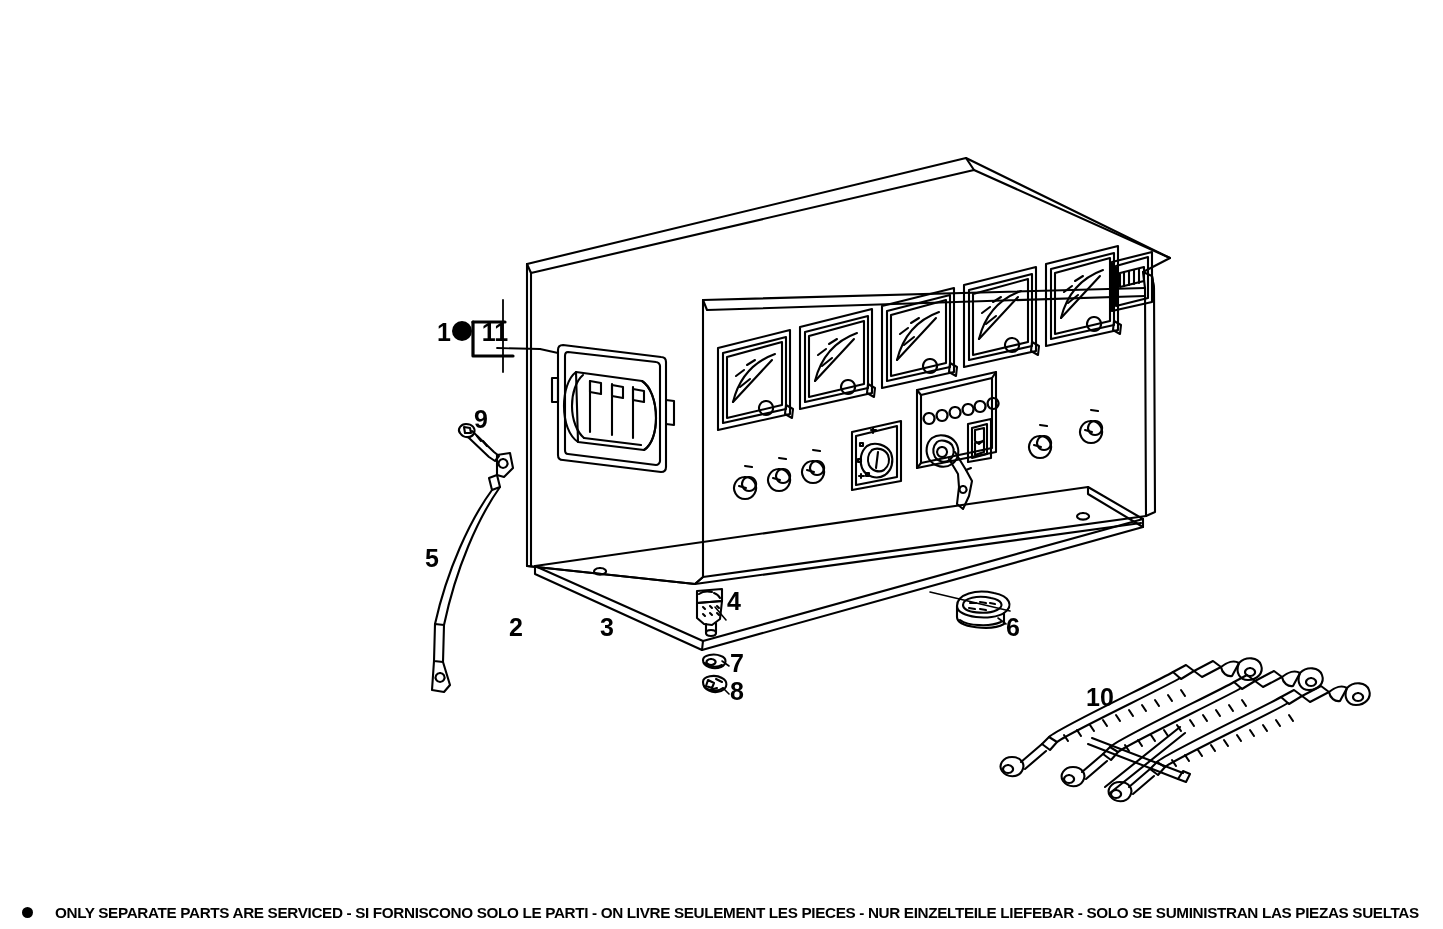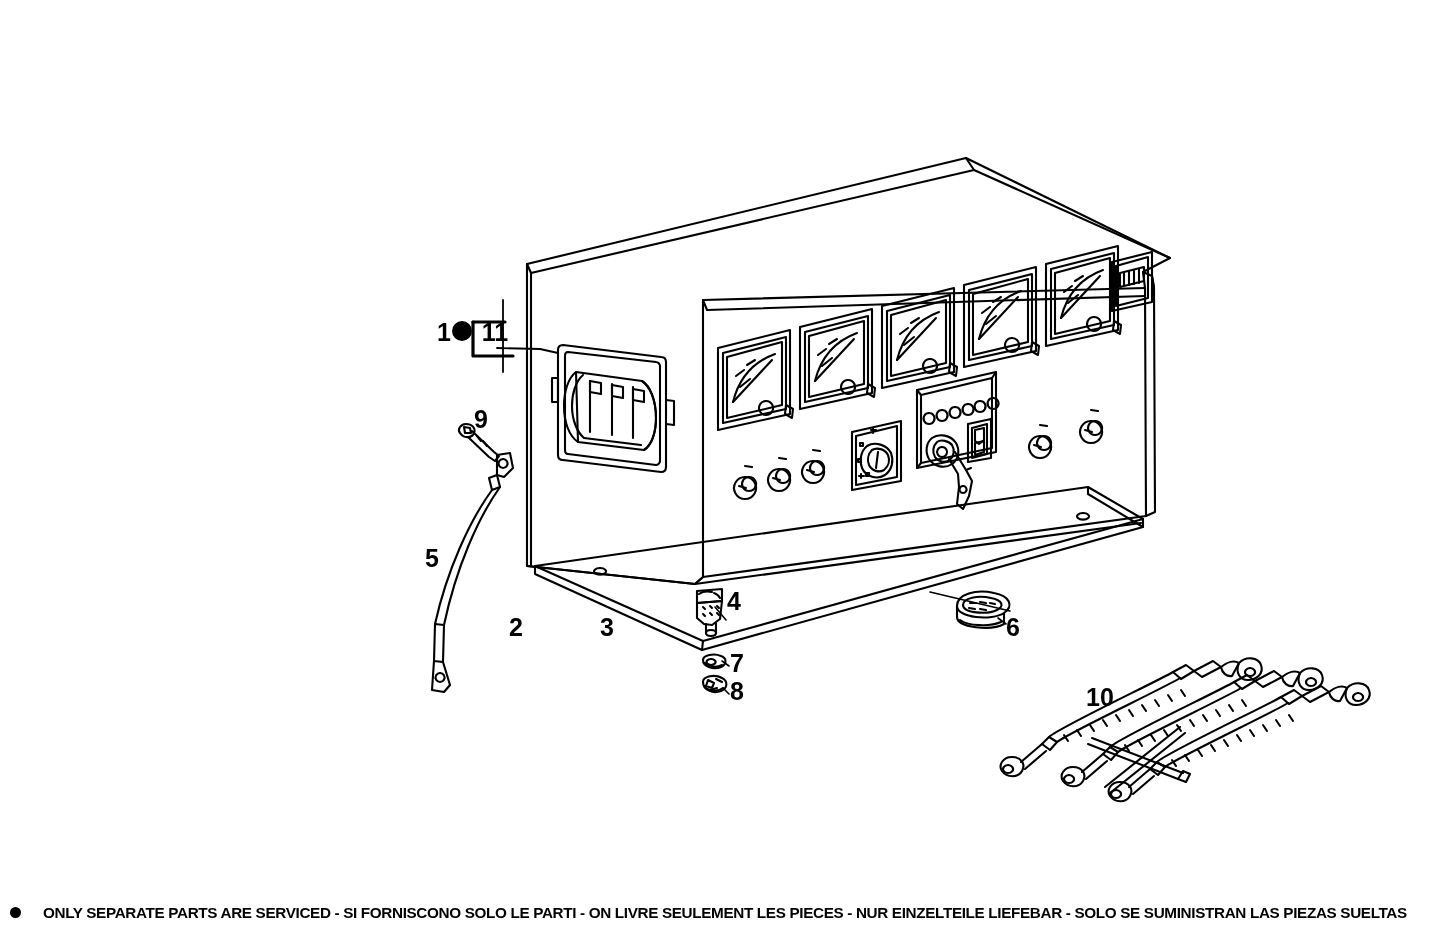--- a/index.html
+++ b/index.html
@@ -2,21 +2,21 @@
 <html><head>
 <meta charset="utf-8">
 <style>
   html,body{margin:0;padding:0;background:#ffffff;}
   body{width:1443px;height:929px;position:relative;overflow:hidden;
        font-family:"Liberation Sans",sans-serif;color:#000;}
   #sheet{position:absolute;left:0;top:0;width:1443px;height:929px;}
   svg{display:block;}
   .callout{font-family:"Liberation Sans",sans-serif;font-weight:bold;
            font-size:25px;fill:#000;}
-  .footer-note{position:absolute;left:0;top:896px;width:1334px;height:33px;
+  .footer-note{position:absolute;left:12px;top:896px;width:1334px;height:33px;
                display:flex;align-items:center;text-align:right;}
   .footer-bullet{width:11px;height:11px;border-radius:50%;background:#000;
                  margin-left:10px;margin-right:22px;flex:0 0 auto;}
   .footer-text{font-family:"Liberation Sans",sans-serif;font-weight:bold;
                font-size:15.5px;letter-spacing:-0.35px;white-space:nowrap;
                transform:scaleX(0.985);transform-origin:left center;}
 </style>
 </head>
 <body>
 

